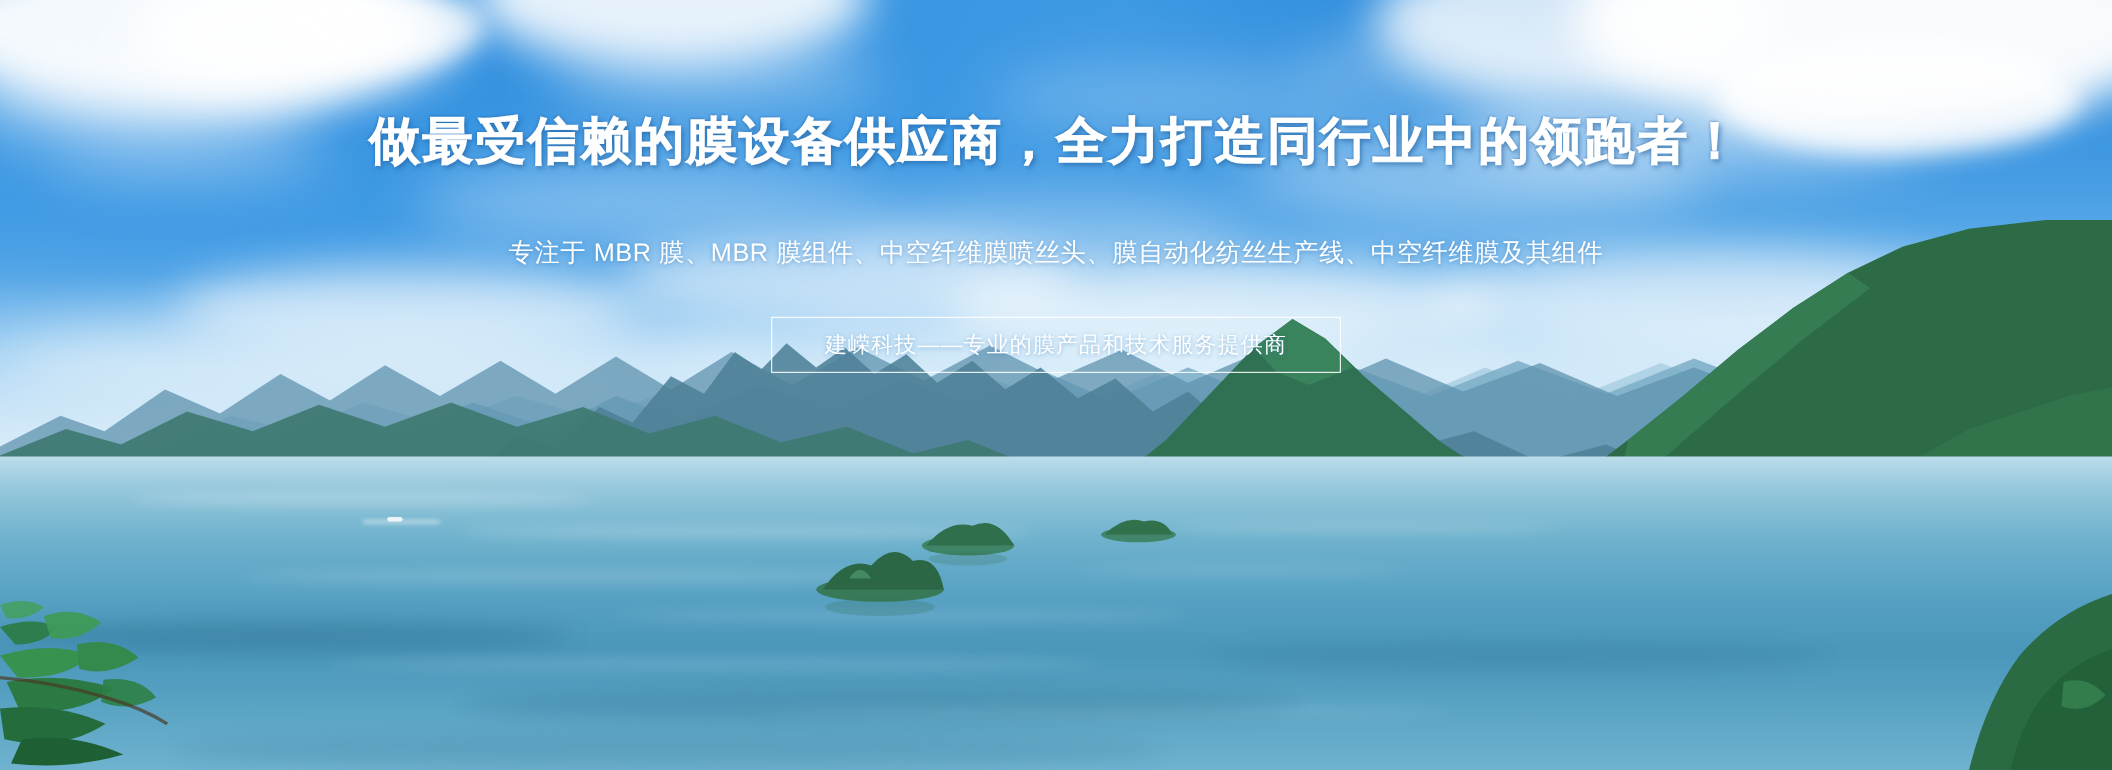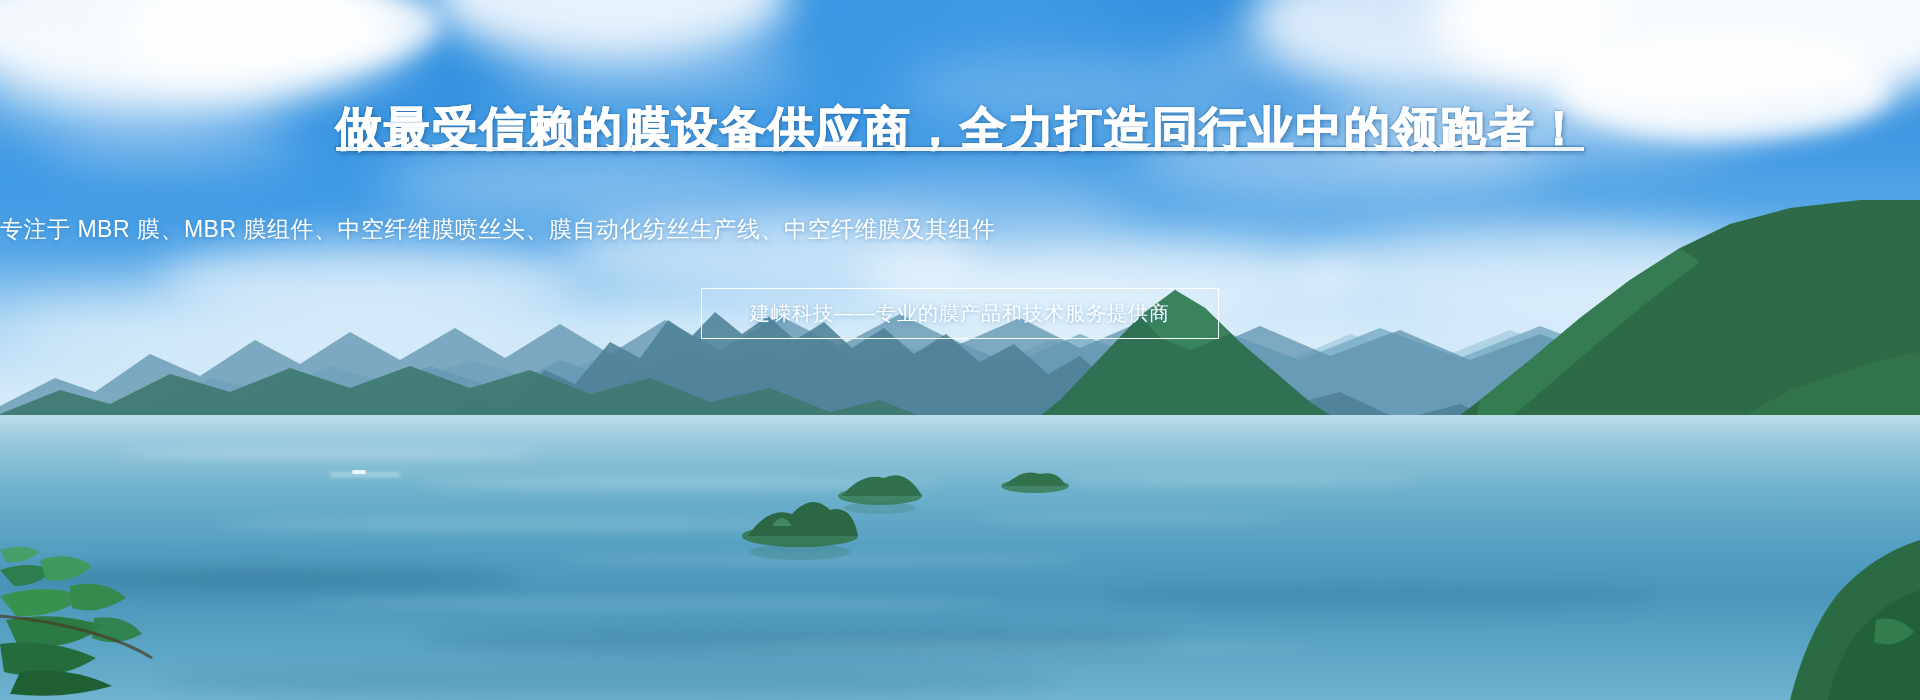--- a/index.html
+++ b/index.html
@@ -62,26 +62,25 @@
     text-align:center;
     font-size:46px;
     font-weight:bold;
     letter-spacing:2px;
     color:#ffffff;
     white-space:nowrap;
     text-shadow:
       0 0 2px rgba(40,110,175,.75),
       2px 2px 5px rgba(25,85,145,.55),
       -1px -1px 2px rgba(25,85,145,.35);
-    text-decoration: underline;
     -webkit-text-stroke:1px rgba(255,255,255,.9);
   }
   .subtitle {
     position:absolute; left:0; top:214px; width:1920px;
-    text-align:left;
+    text-align:center;
     font-size:23px;
     color:#ffffff;
     letter-spacing:.5px;
     white-space:nowrap;
     text-shadow:0 1px 4px rgba(40,110,175,.5);
   }
   .tagline-wrap {
     position:absolute; left:0; top:288px; width:1920px;
     display:flex; justify-content:center;
   }

